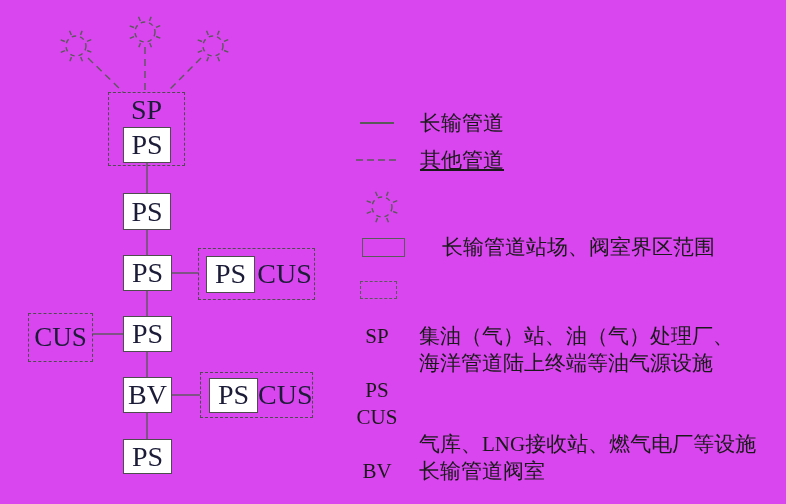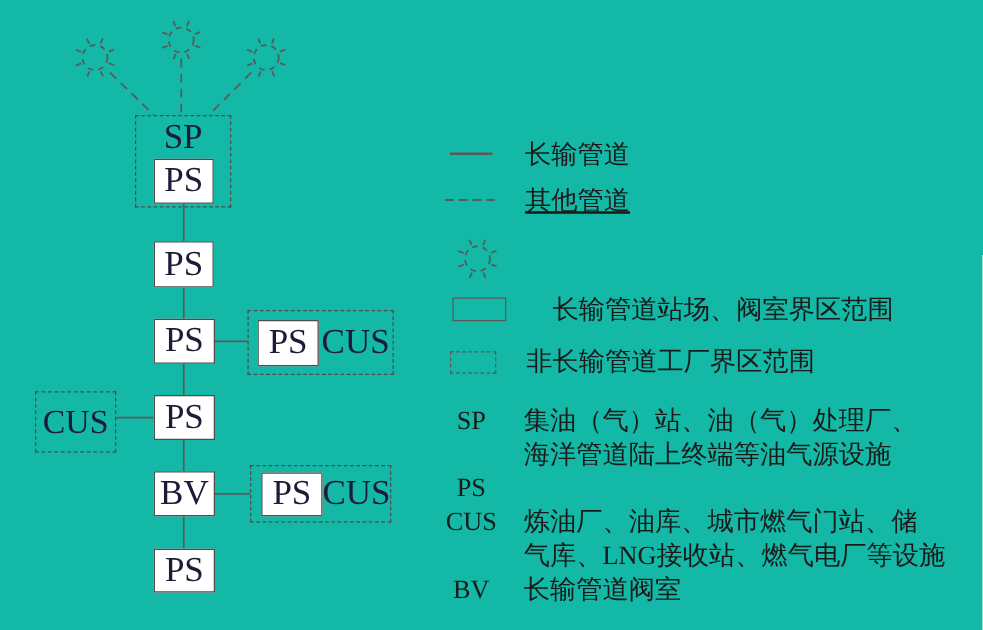--- a/index.html
+++ b/index.html
@@ -1,17 +1,17 @@
 <!DOCTYPE html>
 <html><head>
 <meta charset="utf-8">
 <style>
   html,body { margin:0; padding:0; background:#ffffff; }
   .stage {
-    position:relative; width:786px; height:504px; background:#14b8a6;
+    position:relative; width:786px; height:504px; background:#d946ef;
     font-family:"Liberation Serif","DejaVu Serif",serif;
     color:#1a1a1a; overflow:hidden;
   }
   .stage * { box-sizing:border-box; }
   svg.underlay { position:absolute; left:0; top:0; }
 
   
   .solid-box {
     position:absolute; border:1.6px solid #4d4d4d; background:#ffffff;
     display:flex; align-items:center; justify-content:center;
@@ -156,37 +156,35 @@
     </div>
     <span class="cus-label">CUS</span>
   </div>
 
   <div class="legend-rect-solid"></div>
   <div class="legend-rect-dashed"></div>
 
   <div class="legend-label" style="left:420px; top:112px;">长输管道</div>
   <div class="legend-label" style="left:420px; top:149px;text-decoration:underline;">其他管道</div>
   <div class="legend-label" style="left:442px; top:236px;">长输管道站场、阀室界区范围</div>
-  <div class="legend-label" style="left:421px; top:278px;">非长输管道工厂界区范围</div>
 
   <div class="defs">
     <div class="def-row">
       <span class="def-abbr">SP</span>
       <span class="def-text">集油（气）站、油（气）处理厂、</span>
     </div>
     <div class="def-row">
       <span class="def-abbr"></span>
       <span class="def-text">海洋管道陆上终端等油气源设施</span>
     </div>
     <div class="def-row">
       <span class="def-abbr">PS</span>
     </div>
     <div class="def-row">
       <span class="def-abbr">CUS</span>
-      <span class="def-text">炼油厂、油库、城市燃气门站、储</span>
     </div>
     <div class="def-row">
       <span class="def-abbr"></span>
       <span class="def-text">气库、LNG接收站、燃气电厂等设施</span>
     </div>
     <div class="def-row">
       <span class="def-abbr">BV</span>
       <span class="def-text">长输管道阀室</span>
     </div>
   </div>

